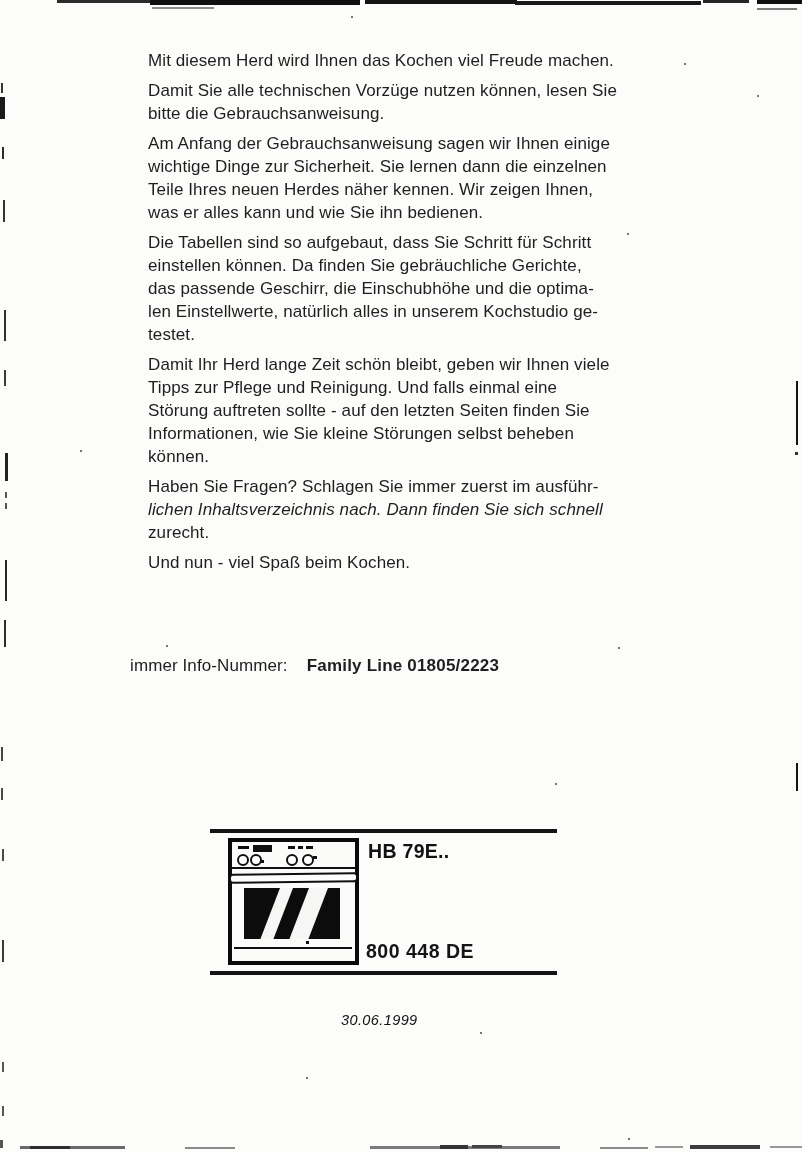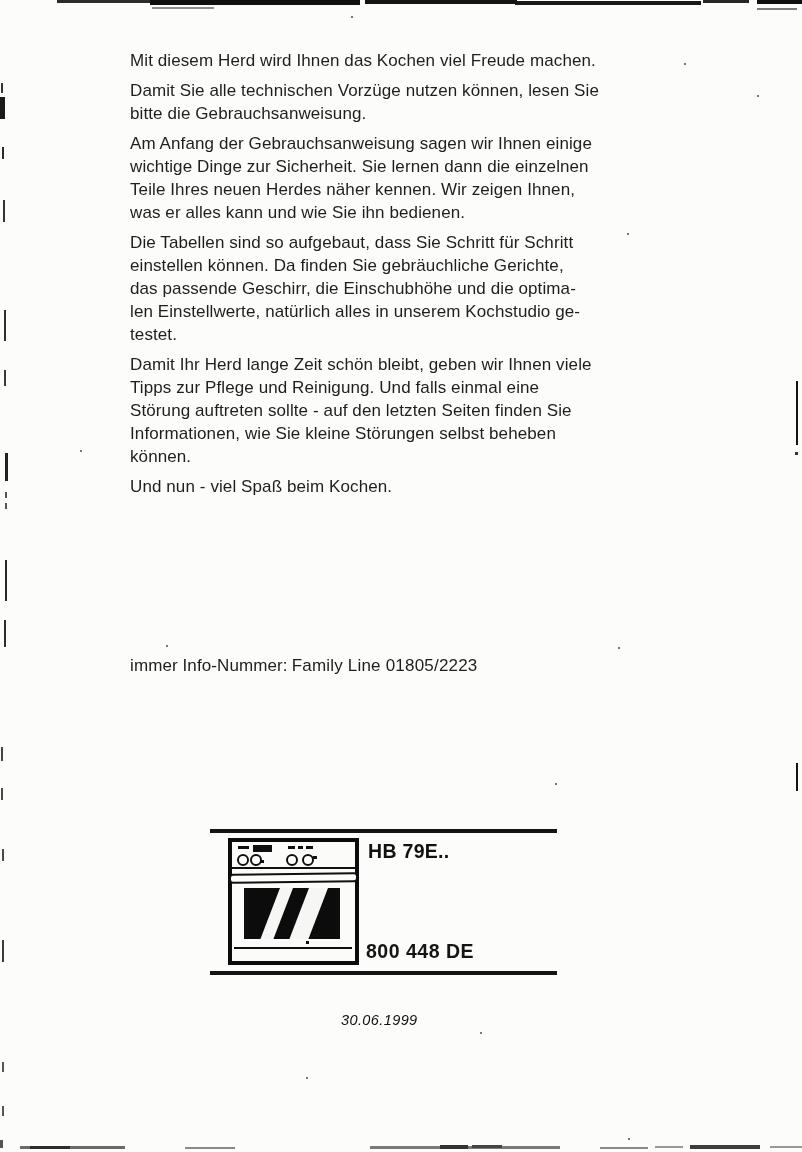--- a/index.html
+++ b/index.html
@@ -7,32 +7,32 @@
     position:relative;
     width:802px;height:1152px;
     margin:0 auto;
     background:#fcfcfb;
     overflow:hidden;
     font-family:"Liberation Sans", sans-serif;
     color:#1e1e1e;
   }
   
   .body-text{
-    position:absolute;left:130px;top:49px;width:500px;
+    position:absolute;left:148px;top:49px;width:500px;
     font-size:17px;line-height:23px;letter-spacing:0.1px;
   }
   .body-text p{margin:0 0 7px 0;white-space:pre-line;}
   .q-line{white-space:pre;}
   .q-italic{font-style:italic;}
   
   .info-block{
     position:absolute;left:130px;top:654px;width:520px;
     font-size:17px;line-height:23.5px;letter-spacing:0.1px;
   }
-  .info-number{font-weight:normal;margin-left:4px;letter-spacing:0.2px;}
+  .info-number{font-weight:bold;margin-left:19px;letter-spacing:0.2px;}
   
   .manual-title{
     position:absolute;left:230px;top:798px;
     font-size:24px;font-weight:bold;letter-spacing:0.2px;color:#111;
   }
   .rule{position:absolute;left:210px;width:347px;height:3.5px;background:#141414;}
   .rule-top{top:829px;}
   .rule-bottom{top:971px;}
   .model-code{
     position:absolute;left:368px;top:840px;
@@ -85,20 +85,25 @@
     <p>Die Tabellen sind so aufgebaut, dass Sie Schritt für Schritt
 einstellen können. Da finden Sie gebräuchliche Gerichte,
 das passende Geschirr, die Einschubhöhe und die optima-
 len Einstellwerte, natürlich alles in unserem Kochstudio ge-
 testet.</p>
     <p>Damit Ihr Herd lange Zeit schön bleibt, geben wir Ihnen viele
 Tipps zur Pflege und Reinigung. Und falls einmal eine
 Störung auftreten sollte - auf den letzten Seiten  finden Sie
 Informationen, wie Sie kleine Störungen selbst beheben
 können.</p>
+    <div style="margin:0 0 7px 0;">
+      <div class="q-line">Haben Sie Fragen? Schlagen Sie immer zuerst im ausführ-</div>
+      <div class="q-line q-italic">lichen Inhaltsverzeichnis nach. Dann finden Sie sich schnell</div>
+      <div class="q-line">zurecht.</div>
+    </div>
     <p>Und nun - viel Spaß beim Kochen.</p>
   </div>
 
   <div class="info-block">
     <div>
       <span>immer Info-Nummer:</span><span class="info-number">Family Line 01805/2223</span>
     </div>
   </div>
 
   <div class="rule rule-top"></div>

